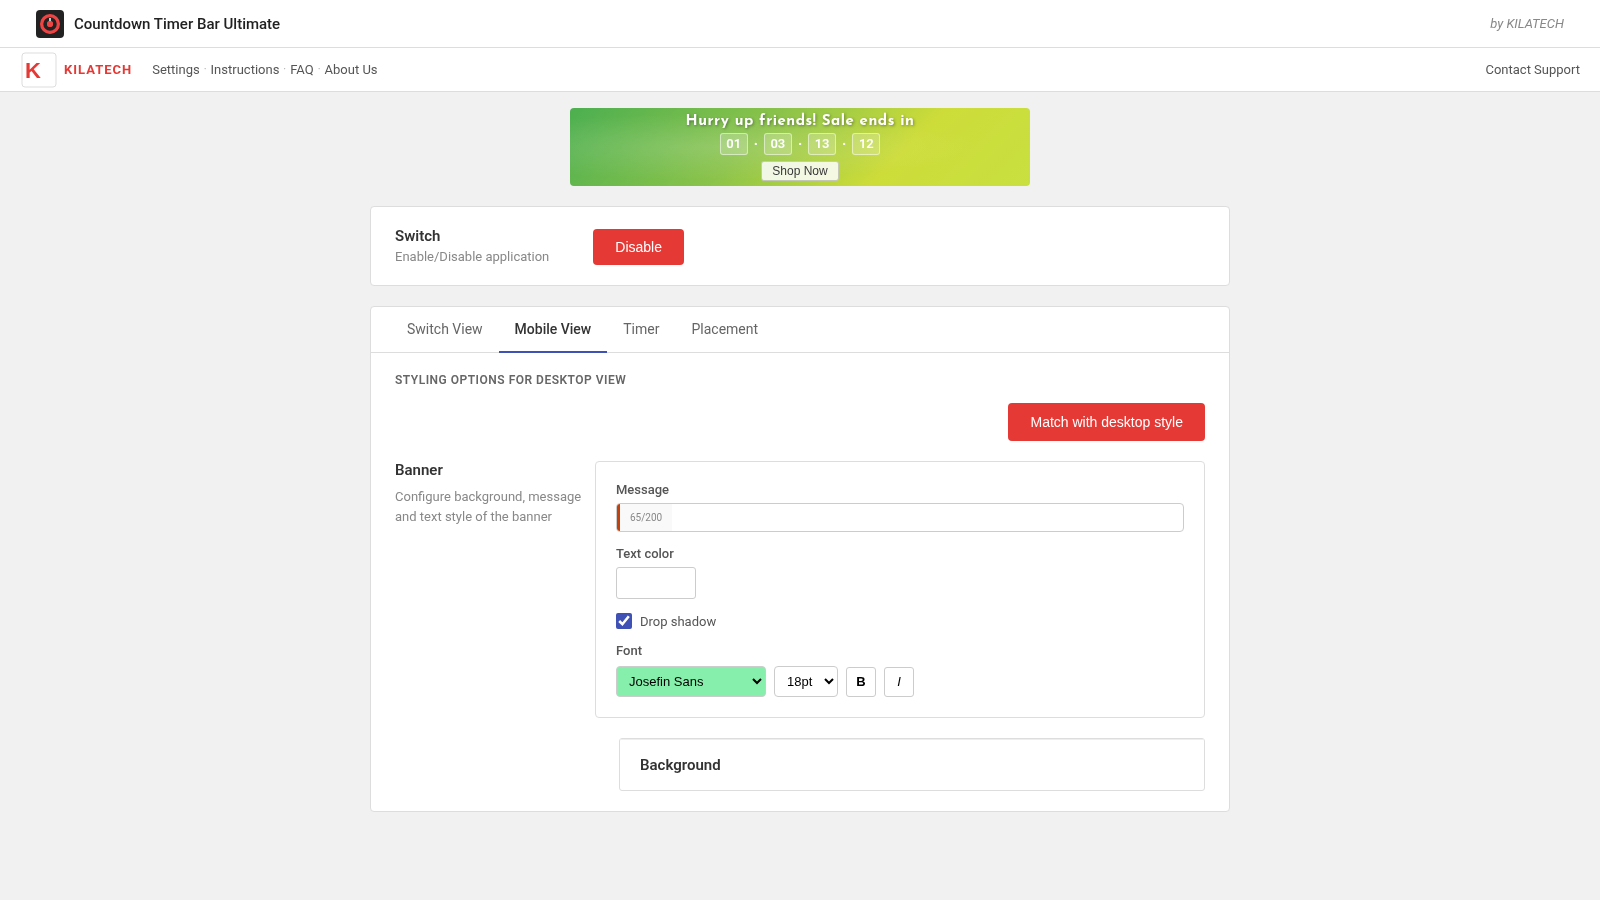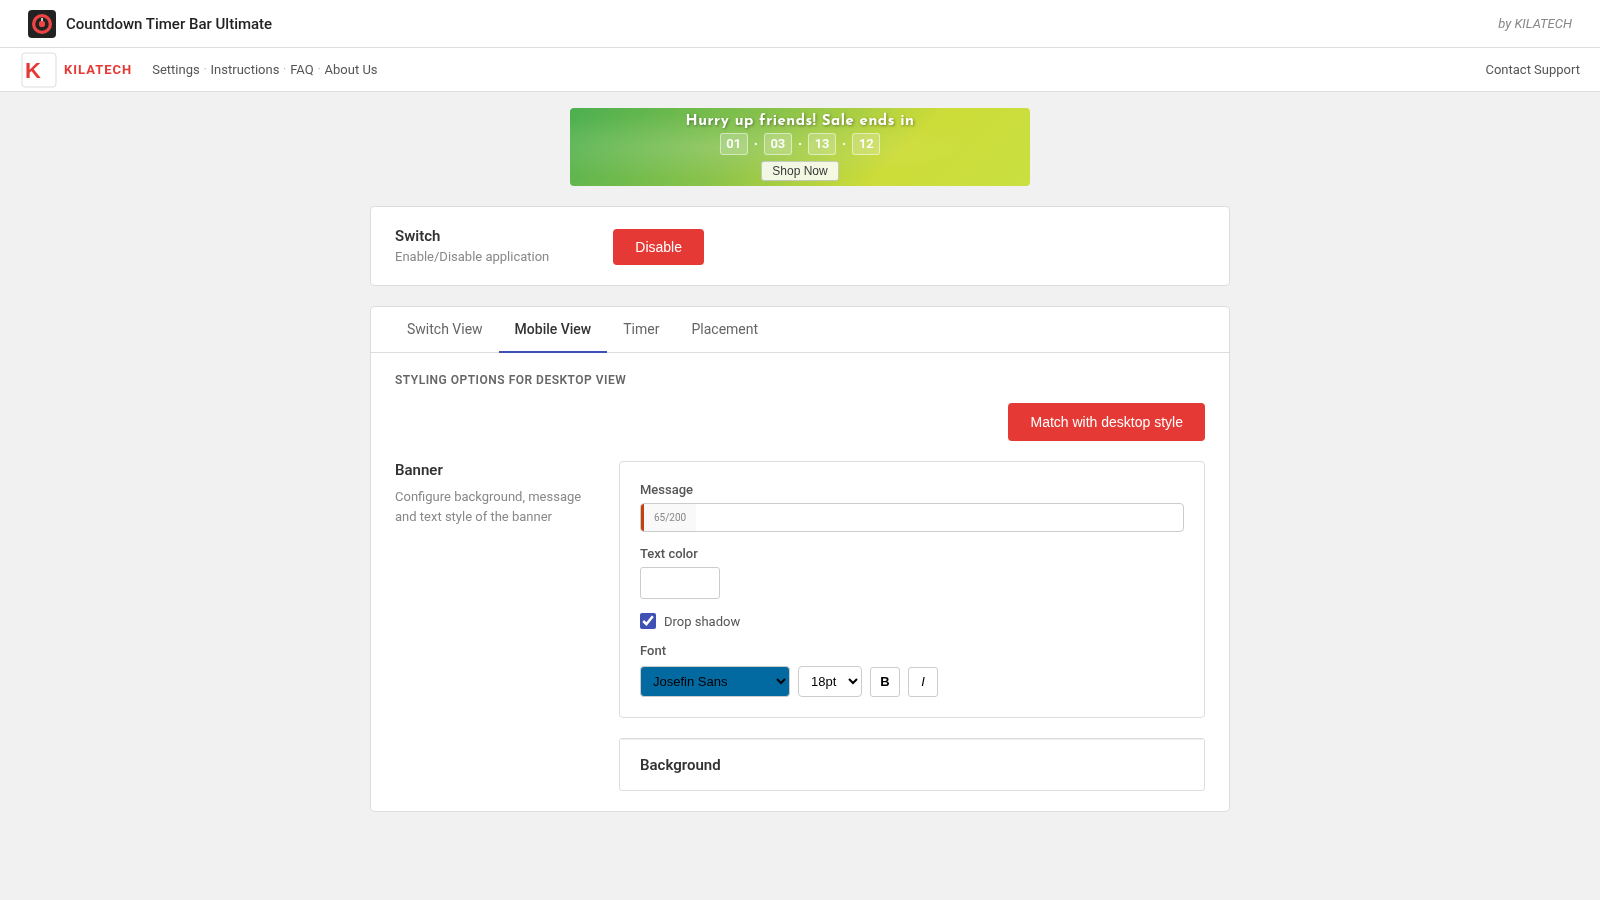--- a/index.html
+++ b/index.html
@@ -4,21 +4,21 @@
   <style>
     * { box-sizing: border-box; margin: 0; padding: 0; }
     body { font-family: -apple-system, BlinkMacSystemFont, 'Segoe UI', Roboto, sans-serif; background: #f1f1f1; color: #333; font-size: 14px; }
 
     
     .top-bar {
       background: #fff;
       border-bottom: 1px solid #ddd;
       display: flex;
       align-items: center;
-      padding: 0 28px;
+      padding: 0 36px;
       height: 48px;
       justify-content: space-between;
     }
     .top-bar-left { display: flex; align-items: center; gap: 10px; }
     .app-icon {
       width: 28px; height: 28px;
       background: #222;
       border-radius: 4px;
       display: flex; align-items: center; justify-content: center;
       position: relative;
@@ -127,21 +127,21 @@
 
     
     .switch-section {
       background: #fff;
       border: 1px solid #ddd;
       border-radius: 4px;
       padding: 20px 24px;
       margin-bottom: 20px;
       display: flex;
       align-items: flex-start;
-      gap: 64px;
+      gap: 44px;
     }
     .switch-left h3 { font-size: 15px; font-weight: 600; margin-bottom: 4px; }
     .switch-left p { color: #888; font-size: 13px; }
     .disable-btn {
       background: #e53935;
       color: #fff;
       border: none;
       border-radius: 4px;
       padding: 10px 22px;
       font-size: 14px;
@@ -199,21 +199,20 @@
       border-radius: 4px;
       padding: 11px 22px;
       font-size: 14px;
       font-weight: 500;
       cursor: pointer;
     }
 
     
     .two-col {
       display: flex;
-      gap: 24px;
     }
     .col-left {
       width: 200px;
       flex-shrink: 0;
     }
     .col-left h4 { font-size: 15px; font-weight: 600; margin-bottom: 8px; }
     .col-left p { font-size: 13px; color: #888; line-height: 1.5; }
     .col-right {
       flex: 1;
       background: #fff;
@@ -283,21 +282,21 @@
       display: flex;
       align-items: center;
       gap: 8px;
       margin-top: 8px;
     }
     .font-select {
       border: 1px solid #ccc;
       border-radius: 4px;
       padding: 6px 8px;
       font-size: 13px;
-      background: #0369a1;
+      background: #86efac;
       min-width: 150px;
       cursor: pointer;
     }
     .size-select {
       border: 1px solid #ccc;
       border-radius: 4px;
       padding: 6px 8px;
       font-size: 13px;
       background: #fff;
       cursor: pointer;

